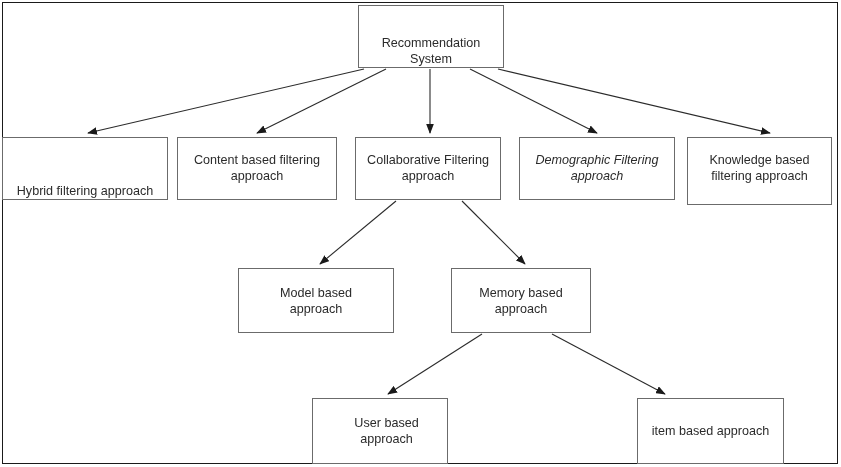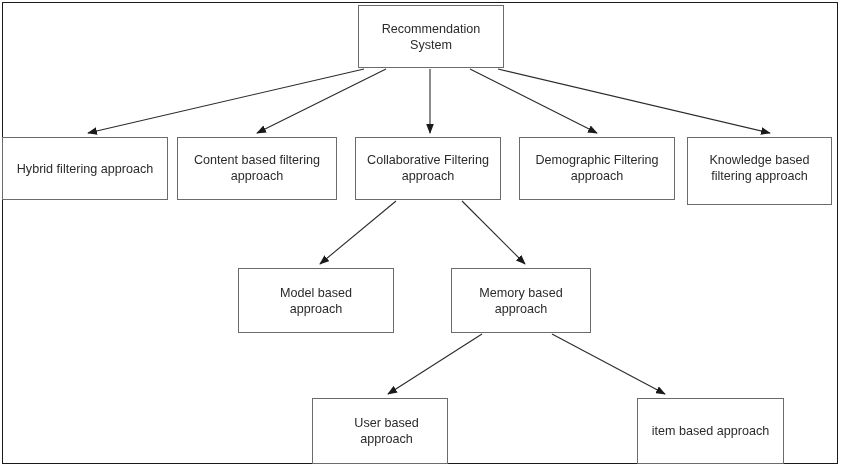--- a/index.html
+++ b/index.html
@@ -39,21 +39,21 @@
     z-index: 3;
   }
   .node .label {
     display: block;
     width: 100%;
     padding: 0 2px;
     box-sizing: border-box;
     white-space: pre-line;
   }
   
-  .node.valign-mid { align-items: center; }
+  .node.valign-mid { align-items: flex-end; }
   .node.valign-top { align-items: flex-start; }
   .node.valign-top .label { padding-top: 14px; }
   .node.valign-mid2 { align-items: center; }
 
   svg#edges {
     position: absolute;
     left: 0;
     top: 0;
     width: 841px;
     height: 467px;
@@ -96,21 +96,21 @@
         <span class="label">Hybrid filtering approach</span>
       </div>
       <div class="node valign-top" style="left: 177px; top: 137px; width: 160px; height: 63px; border-color: rgb(107, 107, 107); color: rgb(43, 43, 43); text-align: center;">
         <span class="label">Content based filtering
 approach</span>
       </div>
       <div class="node valign-top" style="left: 355px; top: 137px; width: 146px; height: 63px; border-color: rgb(107, 107, 107); color: rgb(43, 43, 43);">
         <span class="label">Collaborative Filtering
 approach</span>
       </div>
-      <div class="node valign-top" style="left: 519px; top: 137px; width: 156px; height: 63px; border-color: rgb(107, 107, 107); color: rgb(43, 43, 43);">
+      <div class="node valign-top" style="left: 519px; top: 137px; width: 156px; height: 63px; border-color: rgb(107, 107, 107); color: rgb(43, 43, 43); font-style: italic;">
         <span class="label">Demographic Filtering
 approach</span>
       </div>
       <div class="node valign-top" style="left: 687px; top: 137px; width: 145px; height: 68px; border-color: rgb(107, 107, 107); color: rgb(43, 43, 43);">
         <span class="label">Knowledge based
 filtering approach</span>
       </div>
       <div class="node valign-mid2" style="left: 238px; top: 268px; width: 156px; height: 65px; border-color: rgb(107, 107, 107); color: rgb(43, 43, 43);">
         <span class="label">Model based
 approach</span>

